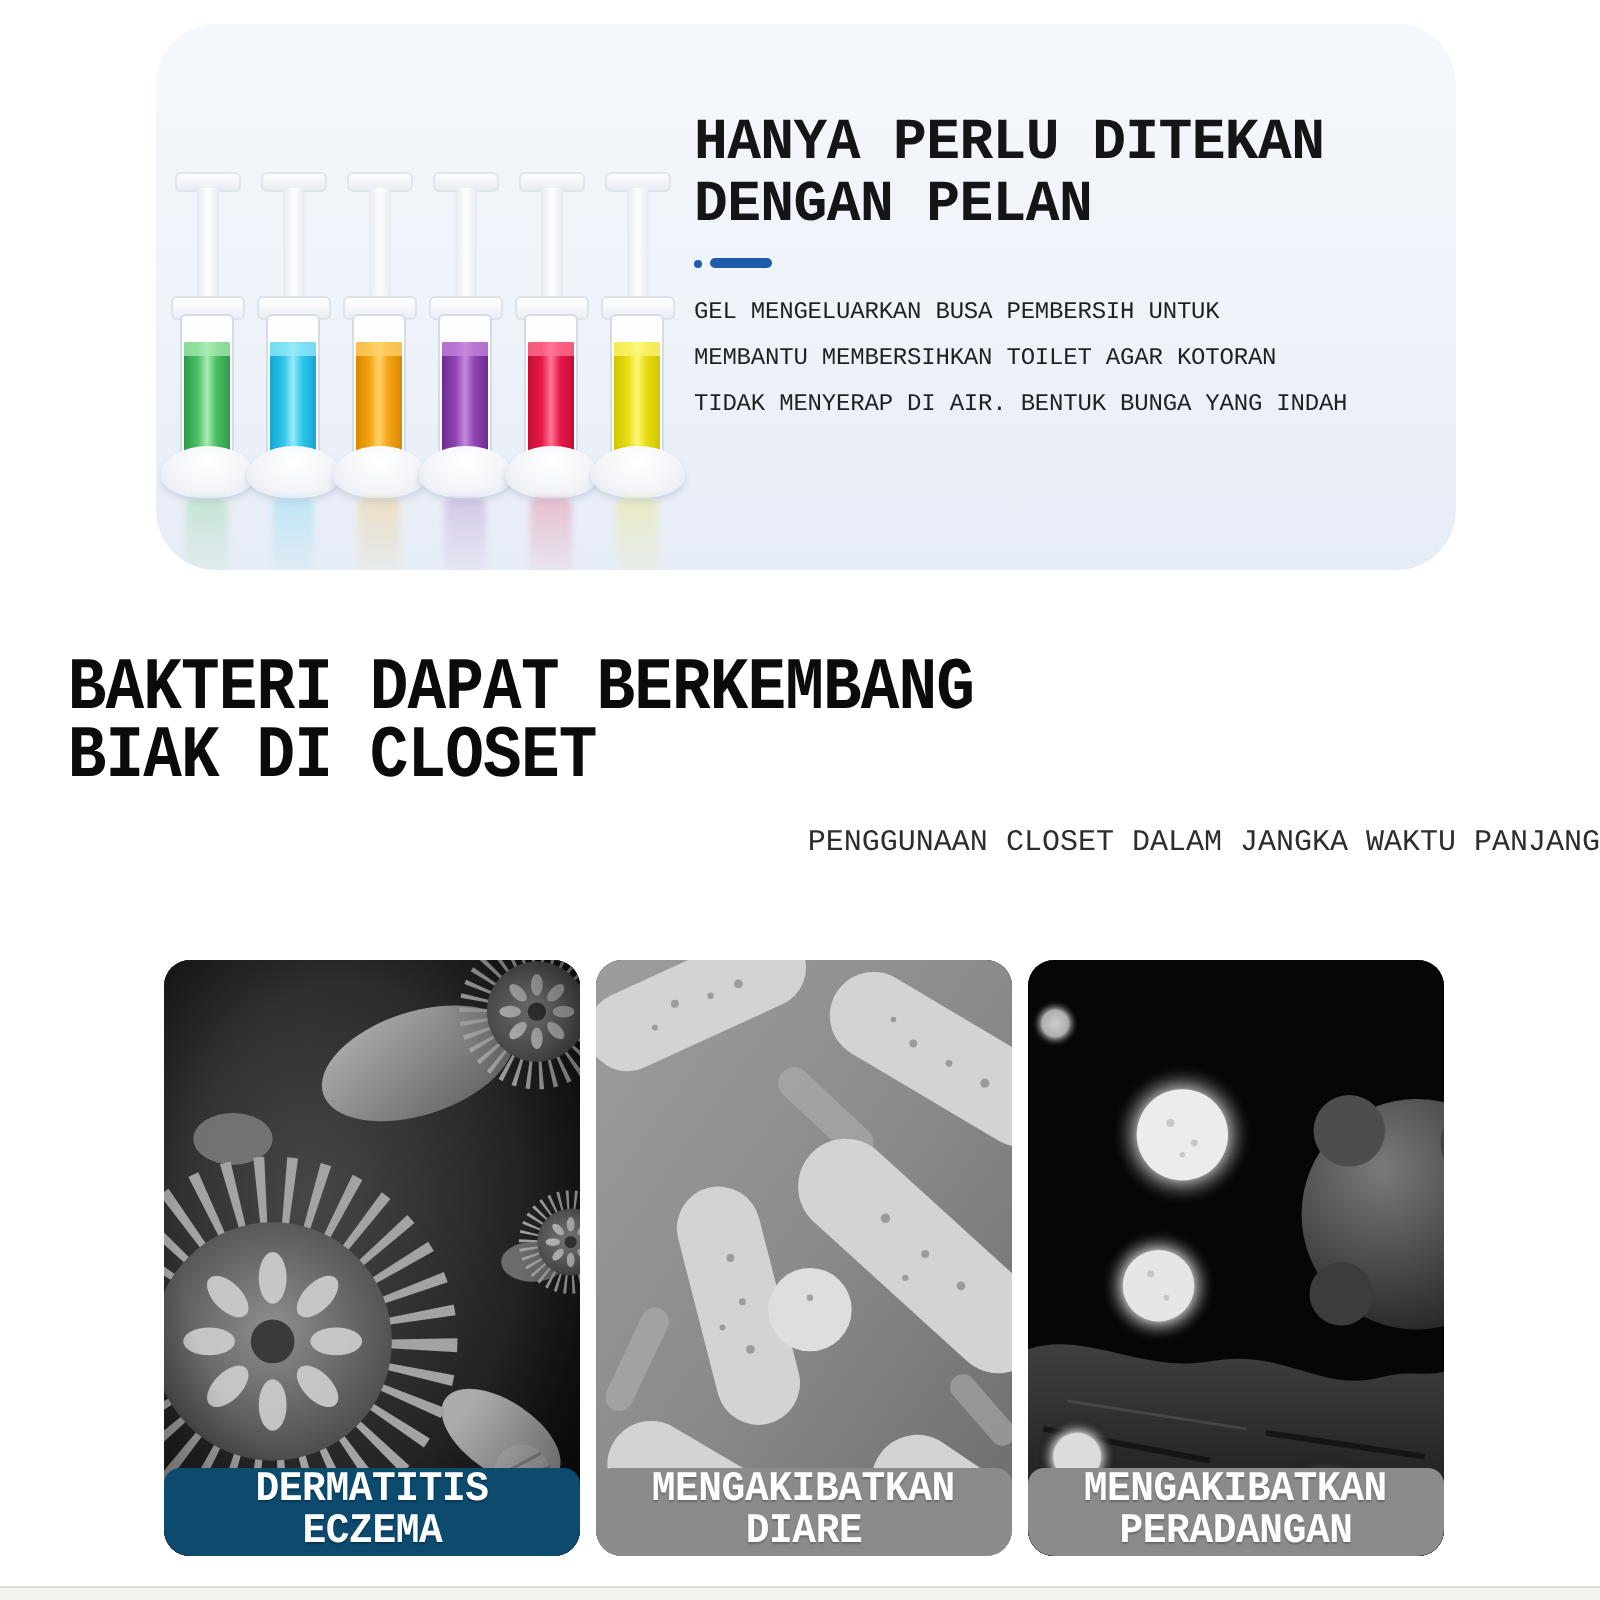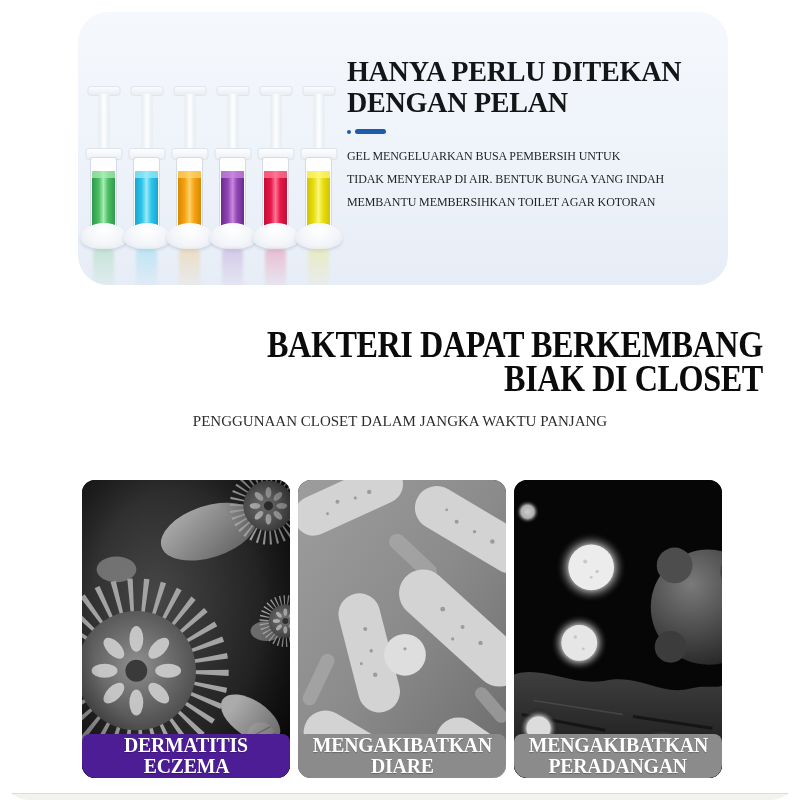--- a/index.html
+++ b/index.html
@@ -1,17 +1,17 @@
 <!DOCTYPE html>
 <html><head>
 <meta charset="utf-8">
 <style>
   html,body{margin:0;padding:0;background:#ffffff;}
   .stage{position:relative;width:800px;height:800px;background:#ffffff;overflow:hidden;
-         font-family:Liberation Serif, serif;border-radius:30px;-webkit-font-smoothing:antialiased;}
+         font-family:Liberation Mono, monospace;-webkit-font-smoothing:antialiased;}
 
   
   .hero-card{position:absolute;left:78px;top:12px;width:650px;height:273px;border-radius:30px;
              background:linear-gradient(180deg,#f5f8fc 0%,#eef3fa 55%,#e7edf6 100%);overflow:hidden;}
 
   .syringe-row{position:absolute;left:12px;top:74px;display:flex;gap:16px;}
   .syringe{position:relative;width:27px;height:164px;flex:0 0 27px;}
   .syringe .handle{position:absolute;top:0;left:50%;transform:translateX(-50%);width:31px;height:8px;
                    background:linear-gradient(180deg,#fbfcfe,#e9edf3);border:1px solid #dfe5ed;border-radius:3px;}
   .syringe .rod{position:absolute;top:8px;left:50%;transform:translateX(-50%);width:11px;height:58px;
@@ -34,25 +34,25 @@
   .hero-title{margin:0;font-size:29px;line-height:31px;font-weight:700;color:#141517;letter-spacing:-.3px;
               transform:scaleX(.97);transform-origin:left top;}
   .hero-title span{display:block;}
   .accent{position:relative;margin-top:11px;height:6px;}
   .accent .dot{position:absolute;left:0;top:1px;width:4px;height:4px;border-radius:50%;}
   .accent .dash{position:absolute;left:8px;top:0;width:31px;height:5px;border-radius:3px;}
   .hero-body{margin:10px 0 0 0;font-size:12px;line-height:23px;color:#1e2023;letter-spacing:-.1px;}
   .hero-body span{display:block;white-space:nowrap;}
 
   
-  .section-heading{position:absolute;left:0;top:328px;width:800px;margin:0;text-align:right;
+  .section-heading{position:absolute;left:0;top:328px;width:800px;margin:0;text-align:left;
                    font-size:37px;line-height:34px;font-weight:700;color:#0b0b0b;}
   .section-heading .squeeze{display:inline-block;transform:scaleX(.87);transform-origin:center top;letter-spacing:-.5px;}
   .section-heading span span{display:block;}
-  .section-subtext{position:absolute;left:0;top:412px;width:800px;margin:0;text-align:center;
+  .section-subtext{position:absolute;left:0;top:412px;width:800px;margin:0;text-align:right;
                    font-size:15px;line-height:19.5px;color:#2c2d2e;}
   .section-subtext span{display:block;}
 
   
   .panels{position:absolute;left:82px;top:480px;width:640px;height:298px;display:flex;gap:8px;}
   .panel{position:relative;flex:1 1 0;margin:0;border-radius:13px;overflow:hidden;background:#222;}
   .panel svg{position:absolute;inset:0;width:100%;height:100%;display:block;}
   .badge{position:absolute;left:0;right:0;bottom:0;height:44px;border-radius:8px 8px 13px 13px;
          display:flex;flex-direction:column;justify-content:center;align-items:center;
          font-weight:700;font-size:21px;line-height:21px;letter-spacing:-.2px;
@@ -135,22 +135,22 @@
       <h1 class="hero-title">
         <span>HANYA PERLU DITEKAN</span>
         <span>DENGAN PELAN</span>
       </h1>
       <div class="accent">
         <i class="dot" style="background: rgb(29, 92, 170);"></i>
         <i class="dash" style="background: rgb(29, 92, 170);"></i>
       </div>
       <p class="hero-body">
         <span>GEL MENGELUARKAN BUSA PEMBERSIH UNTUK</span>
+        <span>MEMBANTU MEMBERSIHKAN TOILET AGAR KOTORAN</span>
         <span>TIDAK MENYERAP DI AIR. BENTUK BUNGA YANG INDAH</span>
-        <span>MEMBANTU MEMBERSIHKAN TOILET AGAR KOTORAN</span>
       </p>
     </div>
   </section>
 
   <h2 class="section-heading">
     <span class="squeeze">
       <span>BAKTERI DAPAT BERKEMBANG</span>
       <span>BIAK DI CLOSET</span>
     </span>
   </h2>
@@ -202,21 +202,21 @@
         <ellipse cx="170" cy="240" rx="34" ry="18" transform="rotate(34 170 240)" fill="#ababab"></ellipse>
         <g transform="rotate(62 188 272)">
           <rect x="158" y="258" width="60" height="28" rx="14" fill="#b9b9b9"></rect>
           <path d="M168 259v26M176 258v28M184 258v28M192 258v28M200 259v26" stroke="#8f8f8f" stroke-width="1.5" fill="none"></path>
         </g>
         <use href="#p1ball" transform="translate(55,192)"></use>
         <use href="#p1ball" transform="translate(188,26) scale(.42)"></use>
         <use href="#p1ball" transform="translate(205,142) scale(.28)"></use>
         <rect width="210" height="300" fill="url(#p1vig)"></rect>
       </svg>
-      <figcaption class="badge" style="background: #4c1d95; color: rgb(255, 255, 255);">
+      <figcaption class="badge" style="background: #0c4a6e; color: rgb(255, 255, 255);">
         <span>DERMATITIS</span>
         <span>ECZEMA</span>
       </figcaption>
     </figure>
 
     <figure class="panel">
       <svg viewBox="0 0 210 300" preserveAspectRatio="xMidYMid slice">
         <defs>
           <linearGradient id="p2bg" x1="0" y1="0" x2="1" y2="1">
             <stop offset="0" stop-color="#9d9d9d"></stop>

